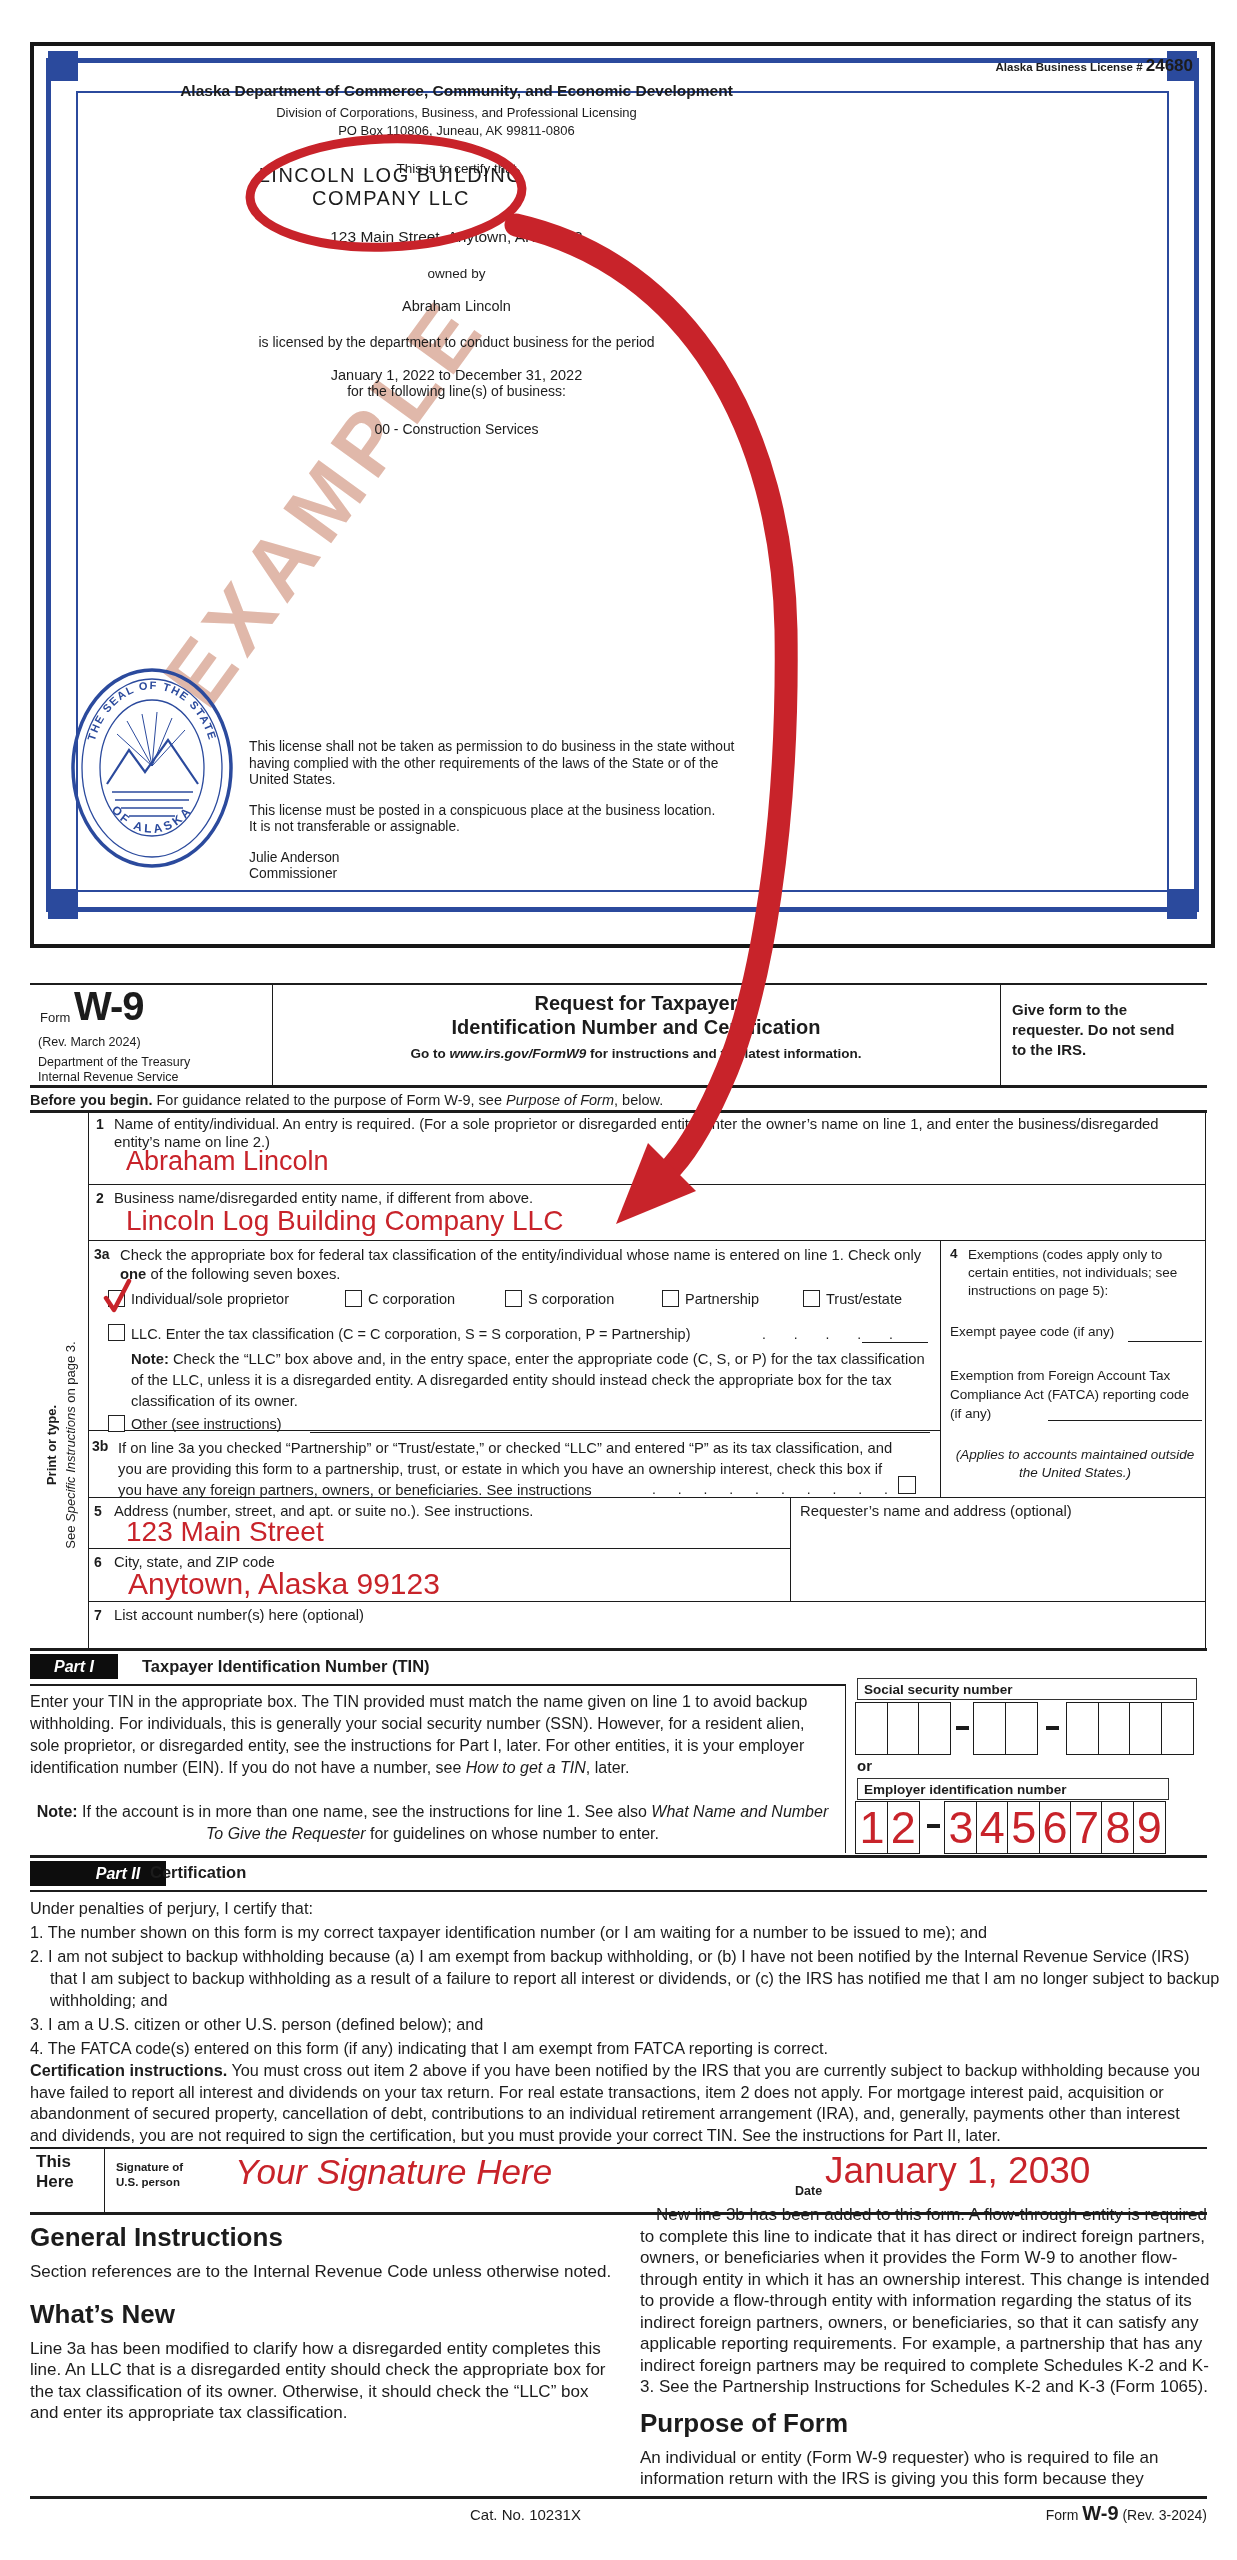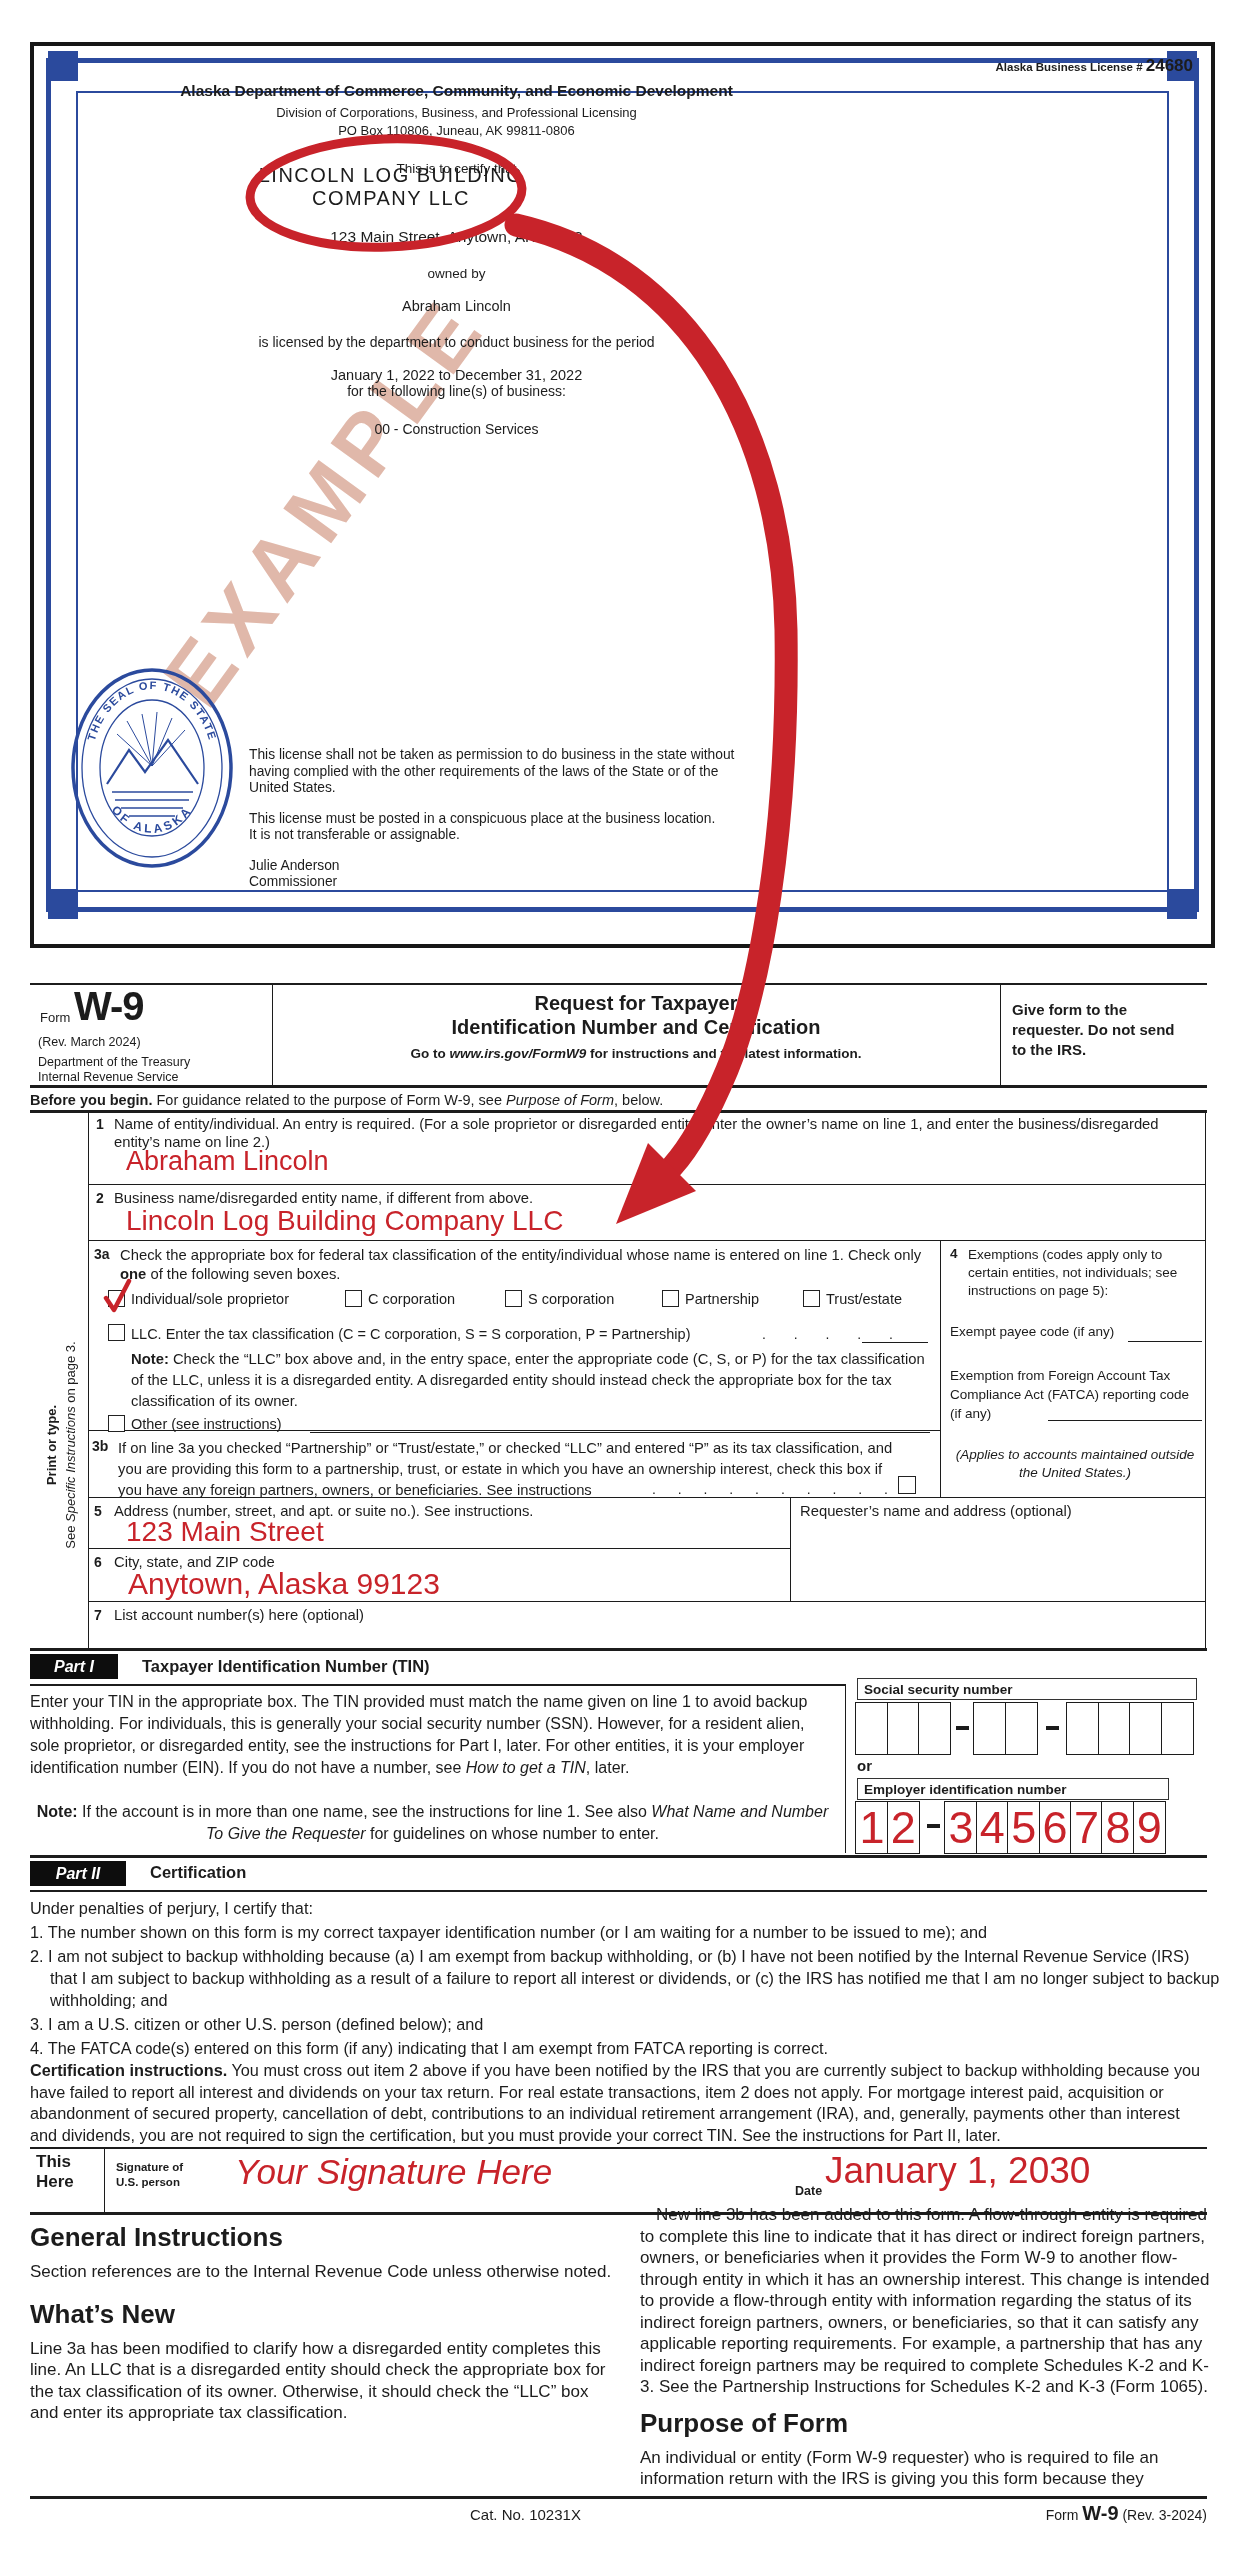--- a/index.html
+++ b/index.html
@@ -111,21 +111,21 @@
       </g>
       <polyline points="40,118 62,84 78,106 101,74 131,118" fill="none" stroke="#2b4a9d" stroke-width="2.2"></polyline>
       <g stroke="#2b4a9d" stroke-width="1.3">
         <line x1="45" y1="126" x2="126" y2="126"></line>
           <line x1="48" y1="134" x2="122" y2="134"></line>
         <line x1="54" y1="142" x2="116" y2="142"></line>
           <line x1="62" y1="150" x2="108" y2="150"></line>
       </g>
     </svg>
 
-    <div class="a lictext" style="left:215px;top:693px;width:505px;font-size:13.8px;line-height:16.5px;margin-top:8px;">
+    <div class="a lictext" style="left:215px;top:693px;width:505px;font-size:13.8px;line-height:16.5px;">
       <div>This license shall not be taken as permission to do business in the state without having complied with the other requirements of the laws of the State or of the United States.</div>
       <div style="margin-top:14px;">This license must be posted in a conspicuous place at the business location.</div>
       <div>It is not transferable or assignable.</div>
       <div style="margin-top:14px;">Julie Anderson</div>
       <div>Commissioner</div>
     </div>
   </div>
 
   <div class="hl" style="left:30px;top:983px;width:1177px;height:2px;"></div>
   <div class="hl" style="left:30px;top:1085px;width:1177px;height:3px;"></div>
@@ -270,21 +270,21 @@
     <div class="cell">3</div>
     <div class="cell">4</div>
     <div class="cell">5</div>
     <div class="cell">6</div>
     <div class="cell">7</div>
     <div class="cell">8</div>
     <div class="cell">9</div>
   </div>
 
   <div class="hl" style="left:30px;top:1855px;width:1177px;height:3px;"></div>
-  <div class="partbox" style="left:30px;top:1861px;width:96px;height:25px;">Part II</div>
+  <div class="partbox" style="left:30px;top:1861px;width:96px;height:25px;padding-left:40px;">Part II</div>
   <div class="a b" style="left:150px;top:1863px;font-size:16.5px;">Certification</div>
   <div class="hl" style="left:30px;top:1890px;width:1177px;height:1.5px;"></div>
 
   <div class="a body16" style="left:30px;top:1897px;">Under penalties of perjury, I certify that:</div>
   <div class="a body16" style="left:30px;top:1921px;width:1170px;">1. The number shown on this form is my correct taxpayer identification number (or I am waiting for a number to be issued to me); and</div>
   <div class="a body16 hang" style="left:30px;top:1945px;width:1170px;">2. I am not subject to backup withholding because (a) I am exempt from backup withholding, or (b) I have not been notified by the Internal Revenue Service (IRS) that I am subject to backup withholding as a result of a failure to report all interest or dividends, or (c) the IRS has notified me that I am no longer subject to backup withholding; and</div>
   <div class="a body16" style="left:30px;top:2013px;width:1170px;">3. I am a U.S. citizen or other U.S. person (defined below); and</div>
   <div class="a body16" style="left:30px;top:2037px;width:1170px;">4. The FATCA code(s) entered on this form (if any) indicating that I am exempt from FATCA reporting is correct.</div>
   <div class="a" style="left:30px;top:2060px;width:1175px;font-size:16.3px;line-height:21.5px;">
     <span class="b">Certification instructions.</span><span> You must cross out item 2 above if you have been notified by the IRS that you are currently subject to backup withholding because you have failed to report all interest and dividends on your tax return. For real estate transactions, item 2 does not apply. For mortgage interest paid, acquisition or abandonment of secured property, cancellation of debt, contributions to an individual retirement arrangement (IRA), and, generally, payments other than interest and dividends, you are not required to sign the certification, but you must provide your correct TIN. See the instructions for Part II, later.</span>

